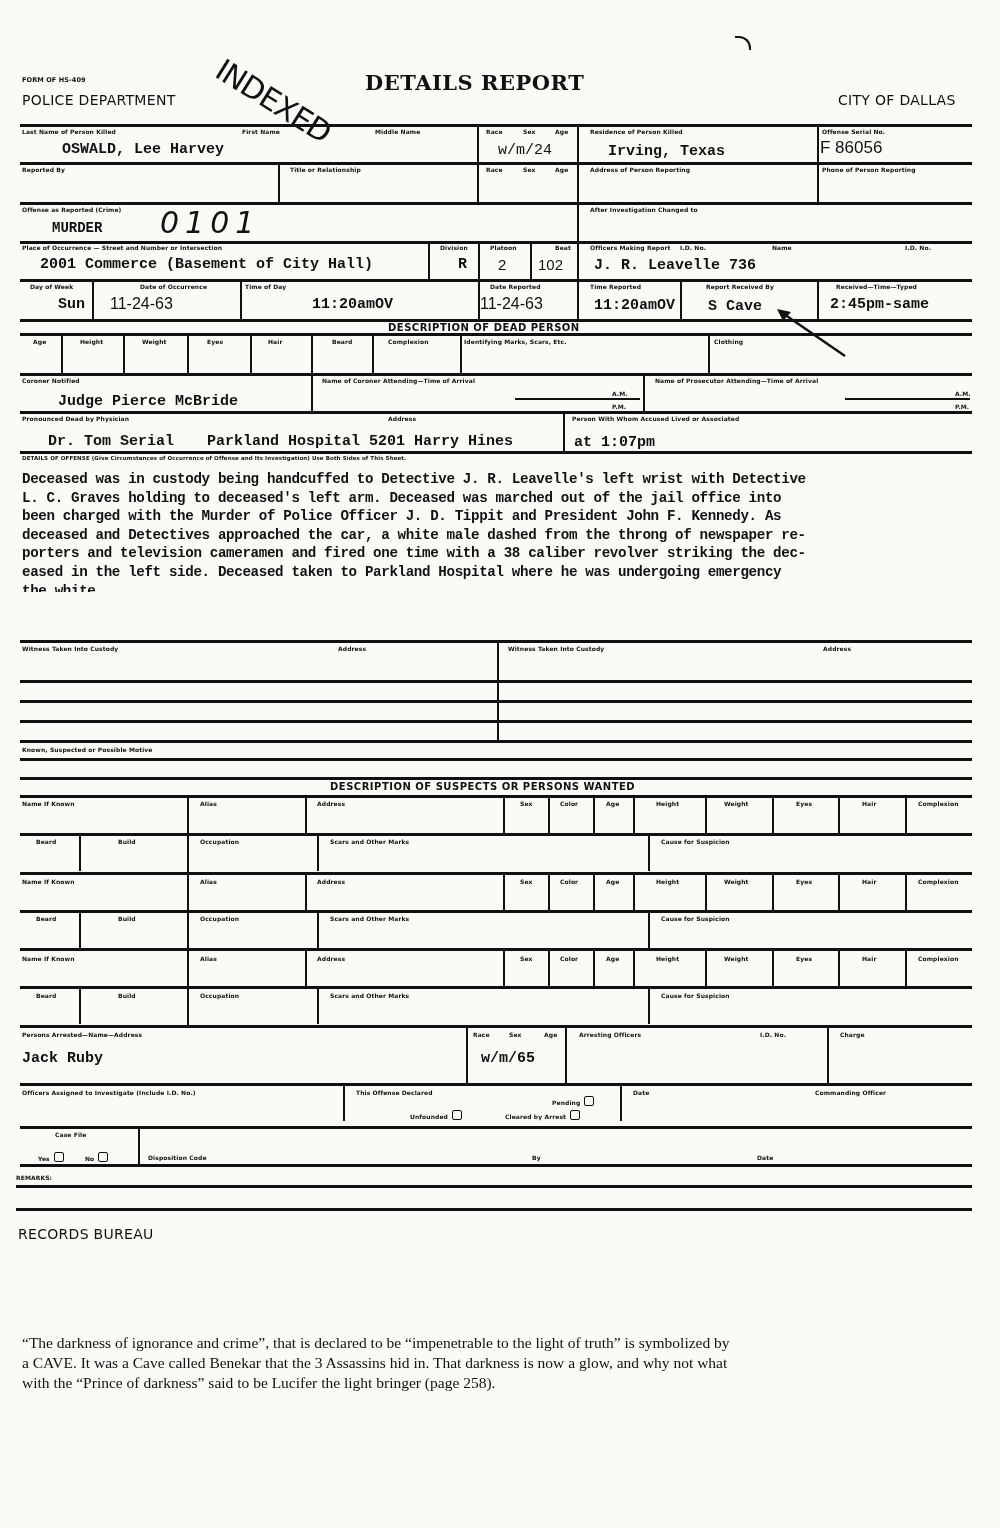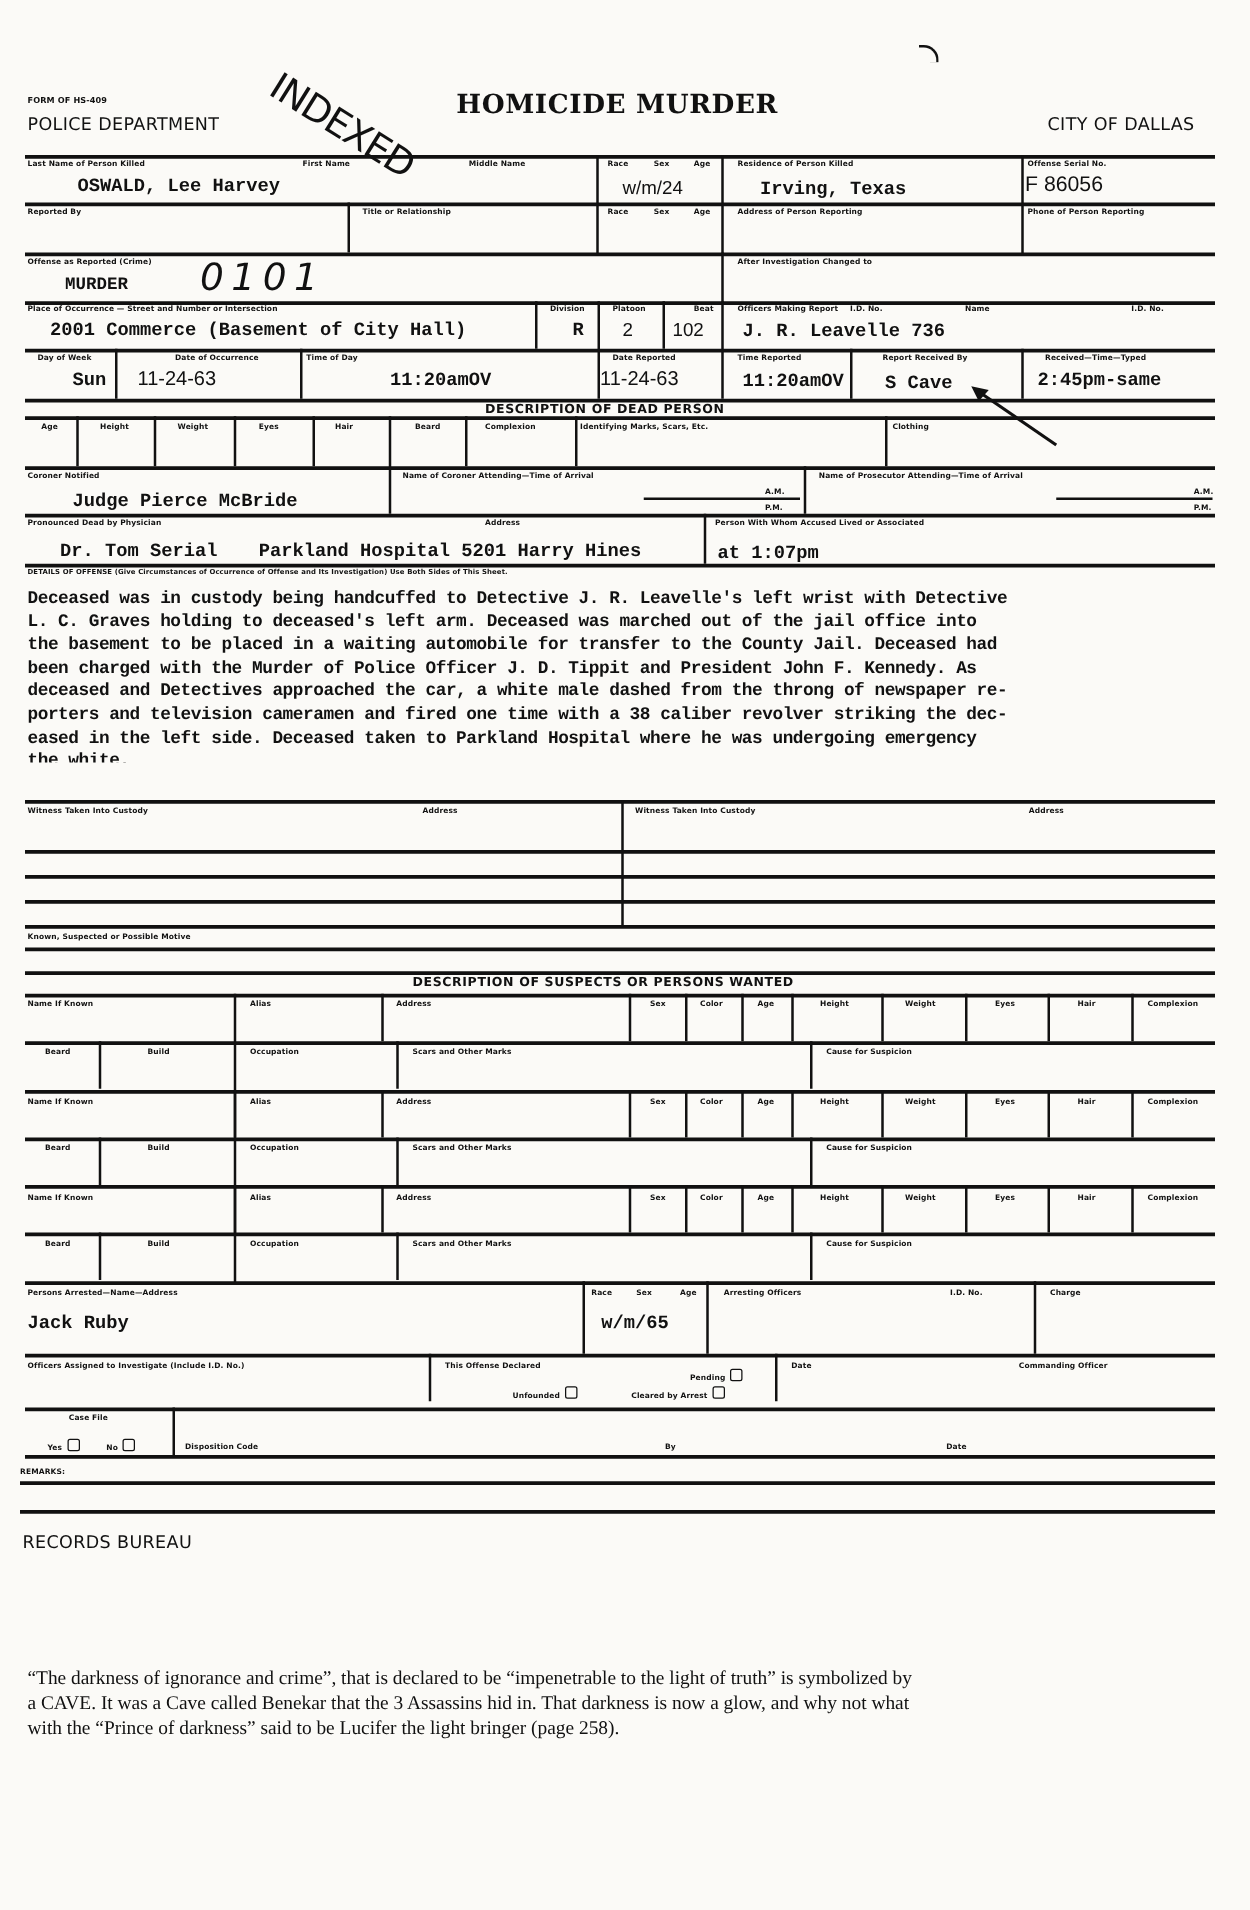--- a/index.html
+++ b/index.html
@@ -18,35 +18,35 @@
   .details div{white-space:nowrap;}
   .cb{display:inline-block;width:8px;height:8px;border:1.5px solid #111;border-radius:2px;vertical-align:middle;margin-left:4px;}
   .caption{position:absolute;left:22px;top:1333px;width:955px;font-family:"Liberation Serif",serif;font-size:15.5px;line-height:20px;text-align:justify;}
   .arrow{position:absolute;}
 </style>
 </head>
 <body>
 
 <div class="lbl" style="left:22px;top:76px;font-size:6.5px;">FORM OF HS-409</div>
 <div class="hdr-dept" style="left:22px;top:92px;">POLICE DEPARTMENT</div>
-<div class="hdr-title">HOMICIDE MURDER</div>
+<div class="hdr-title">DETAILS REPORT</div>
 <div class="hdr-dept" style="left:838px;top:92px;">CITY OF DALLAS</div>
 <div class="stamp">INDEXED</div>
 <div class="abs" style="left:735px;top:36px;width:14px;height:12px;border-top:2px solid #111;border-right:2px solid #111;border-radius:0 12px 0 0;"></div>
 
 <div class="hl" style="left:20px;top:124px;width:952px;"></div>
 <div class="lbl" style="left:22px;top:128px;">Last Name of Person Killed</div>
 <div class="lbl" style="left:242px;top:128px;">First Name</div>
 <div class="lbl" style="left:375px;top:128px;">Middle Name</div>
 <div class="val" style="left:62px;top:141px;">OSWALD, Lee Harvey</div>
 <div class="vl" style="left:477px;top:124px;height:80px;"></div>
 <div class="lbl" style="left:486px;top:128px;">Race</div>
 <div class="lbl" style="left:523px;top:128px;">Sex</div>
 <div class="lbl" style="left:555px;top:128px;">Age</div>
-<div class="val" style="left:498px;top:142px;font-family:Liberation Sans, sans-serif;font-weight:normal;">w/m/24</div>
+<div class="val" style="left:498px;top:142px;font-family:Liberation Mono, monospace;font-weight:normal;">w/m/24</div>
 <div class="vl" style="left:577px;top:124px;height:80px;"></div>
 <div class="lbl" style="left:590px;top:128px;">Residence of Person Killed</div>
 <div class="val" style="left:608px;top:143px;">Irving, Texas</div>
 <div class="vl" style="left:817px;top:124px;height:80px;"></div>
 <div class="lbl" style="left:822px;top:128px;">Offense Serial No.</div>
 <div class="val" style="left:820px;top:138px;font-family:'Liberation Sans',sans-serif;font-weight:normal;font-size:17px;">F 86056</div>
 
 <div class="hl" style="left:20px;top:162px;width:952px;"></div>
 <div class="lbl" style="left:22px;top:166px;">Reported By</div>
 <div class="vl" style="left:278px;top:162px;height:40px;"></div>
@@ -148,21 +148,20 @@
 <div class="val" style="left:207px;top:433px;">Parkland Hospital 5201 Harry Hines</div>
 <div class="vl" style="left:563px;top:411px;height:40px;"></div>
 <div class="lbl" style="left:572px;top:415px;">Person With Whom Accused Lived or Associated</div>
 <div class="val" style="left:574px;top:434px;">at 1:07pm</div>
 
 <div class="hl" style="left:20px;top:451px;width:952px;"></div>
 <div class="lbl" style="left:22px;top:455px;font-size:5.5px;">DETAILS OF OFFENSE (Give Circumstances of Occurrence of Offense and Its Investigation) Use Both Sides of This Sheet.</div>
 <div class="details">
   <div>Deceased was in custody being handcuffed to Detective J. R. Leavelle's left wrist with Detective</div>
   <div>L. C. Graves holding to deceased's left arm.  Deceased was marched out of the jail office into</div>
-  <div>the basement to be placed in a waiting automobile for transfer to the County Jail.  Deceased had</div>
   <div>been charged with the Murder of Police Officer J. D. Tippit and President John F. Kennedy.  As</div>
   <div>deceased and Detectives approached the car, a white male dashed from the throng of newspaper re-</div>
   <div>porters and television cameramen and fired one time with a 38 caliber revolver striking the dec-</div>
   <div>eased in the left side.  Deceased taken to Parkland Hospital where he was undergoing emergency</div>
   <div style="height:10px;overflow:hidden;">the white.</div>
 </div>
 
 <div class="hl" style="left:20px;top:640px;width:952px;"></div>
 <div class="lbl" style="left:22px;top:645px;">Witness Taken Into Custody</div>
 <div class="lbl" style="left:338px;top:645px;">Address</div>

